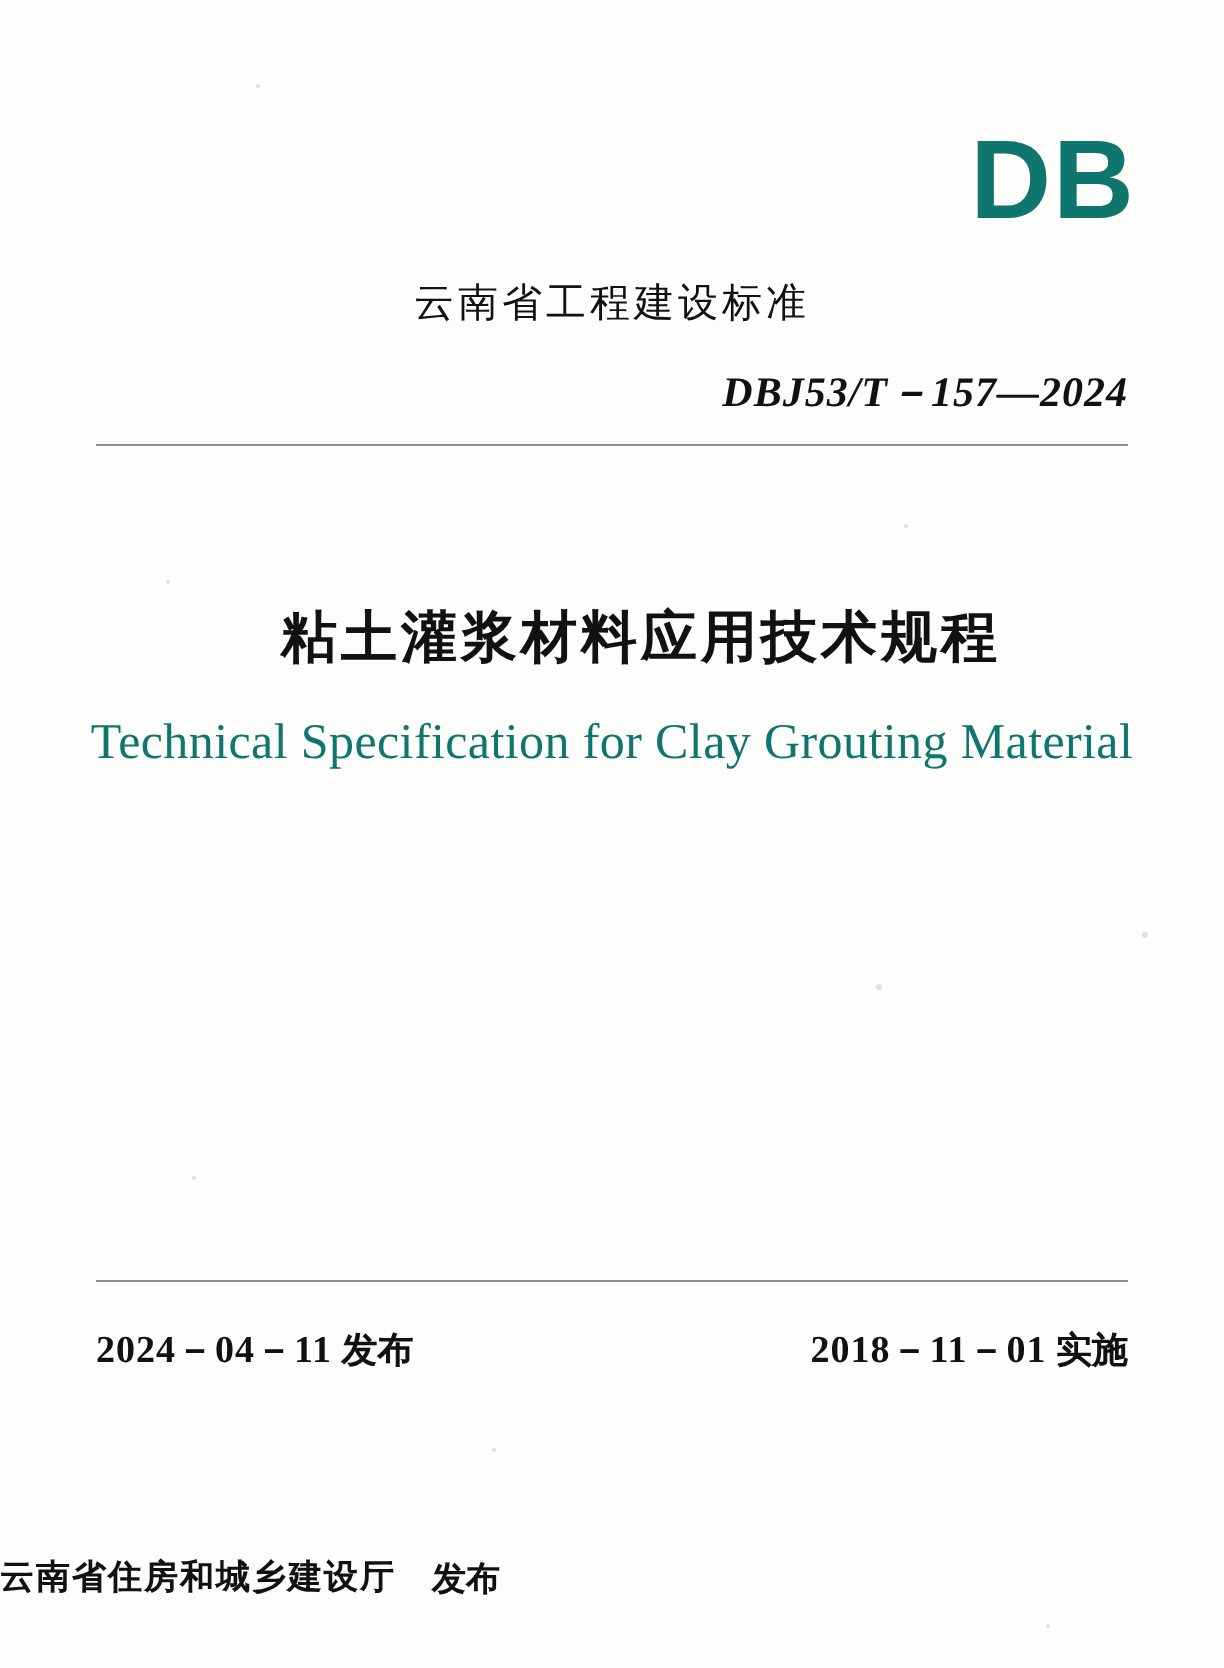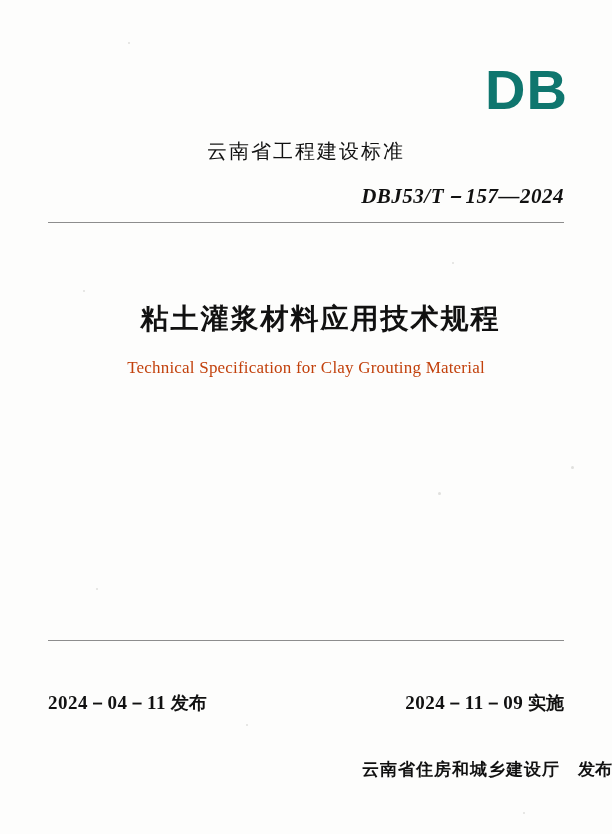--- a/index.html
+++ b/index.html
@@ -89,53 +89,53 @@
     margin-left: 29px;
   }
 
   .title-en {
     position: absolute;
     left: 0;
     right: 0;
     top: 358px;
     text-align: center;
     font-family: "Liberation Serif", serif;
-    font-size: 17px;
+    font-size: 25px;
     letter-spacing: 0.2px;
-    color: #c2410c;
+    color: #0f766e;
   }
 
   .dates {
     position: absolute;
     left: 48px;
     right: 48px;
-    top: 690px;
+    top: 662px;
     display: flex;
     justify-content: space-between;
     font-family: "Liberation Serif", serif;
     font-weight: bold;
     font-size: 19px;
     color: #111;
   }
   .dates .date-part {
     letter-spacing: 0.5px;
   }
   .dates .date-cn {
     font-family: "DejaVu Sans", sans-serif;
     font-weight: bold;
     font-size: 18px;
   }
 
   .issuers {
     position: absolute;
     left: 0;
     right: 0;
-    top: 756px;
+    top: 776px;
     display: flex;
-    justify-content: flex-end;
+    justify-content: flex-start;
     align-items: flex-end;
     gap: 18px;
   }
   .issuer-lines {
     text-align: center;
     font-family: "DejaVu Sans", sans-serif;
     font-weight: bold;
     font-size: 17px;
     letter-spacing: 1px;
     color: #111;
@@ -179,21 +179,21 @@
   <div class="title-en">Technical Specification for Clay Grouting Material</div>
 
   <div class="rule rule-bottom"></div>
 
   <div class="dates">
     <div>
       <span class="date-part">2024－04－11</span>
       <span class="date-cn">发布</span>
     </div>
     <div>
-      <span class="date-part">2024－11－09</span>
+      <span class="date-part">2018－11－01</span>
       <span class="date-cn">实施</span>
     </div>
   </div>
 
   <div class="issuers">
     <div class="issuer-lines">
       <div>云南省住房和城乡建设厅</div>
     </div>
     <div class="publish-word">发布</div>
   </div>

